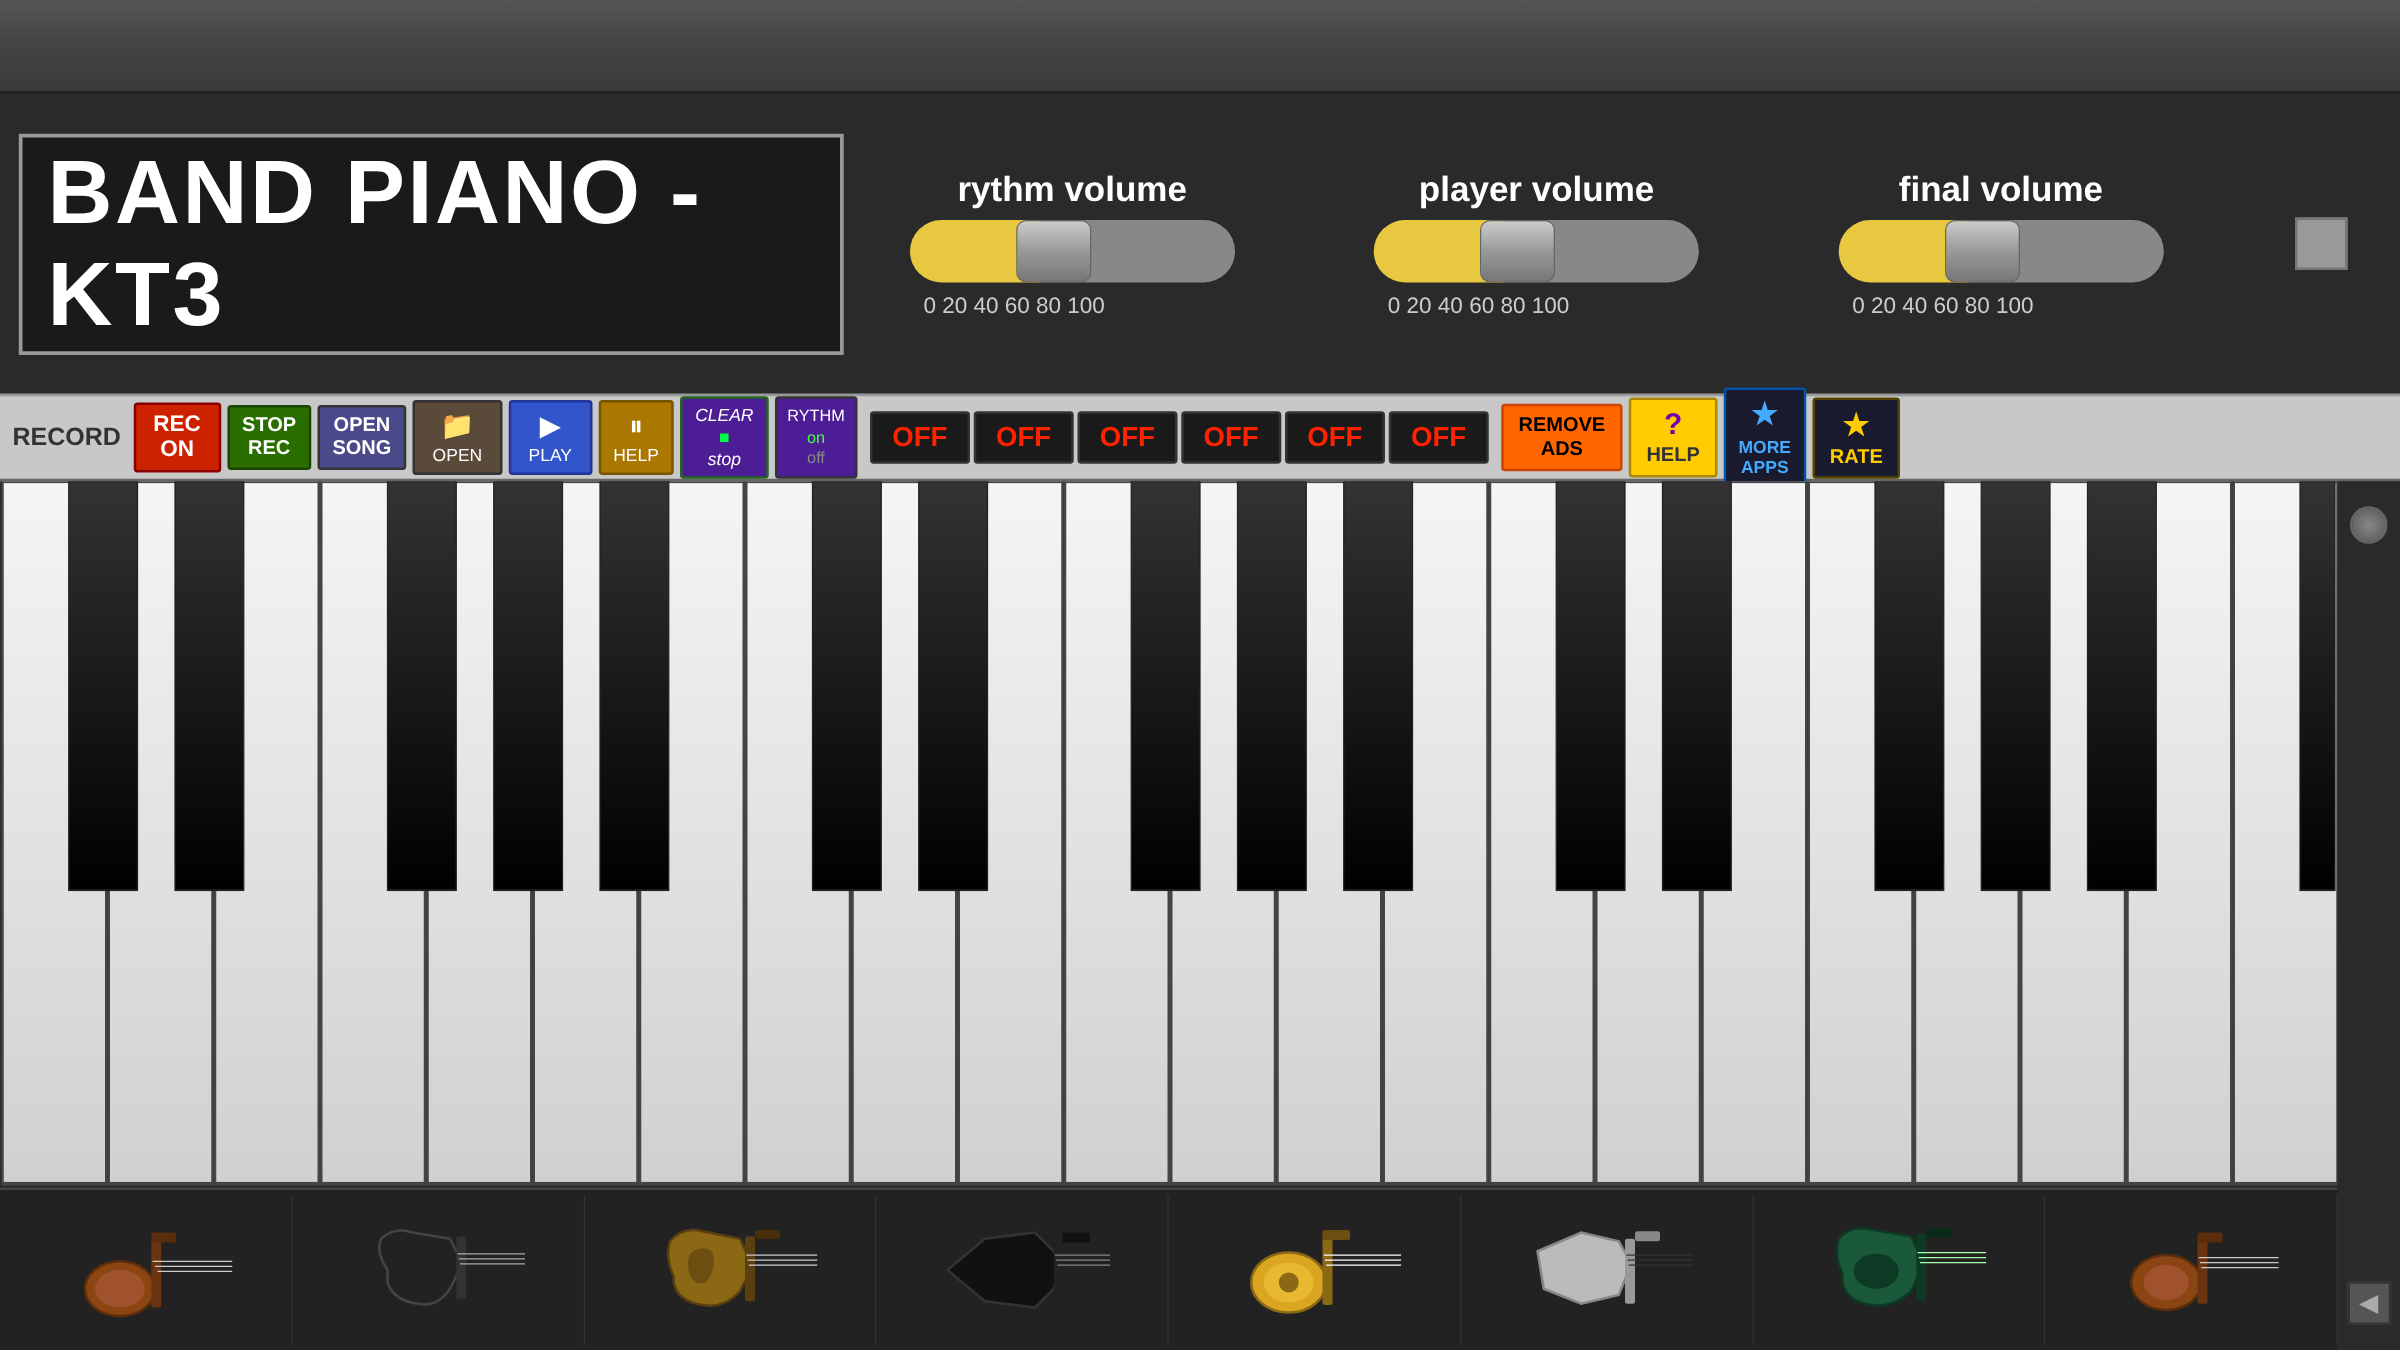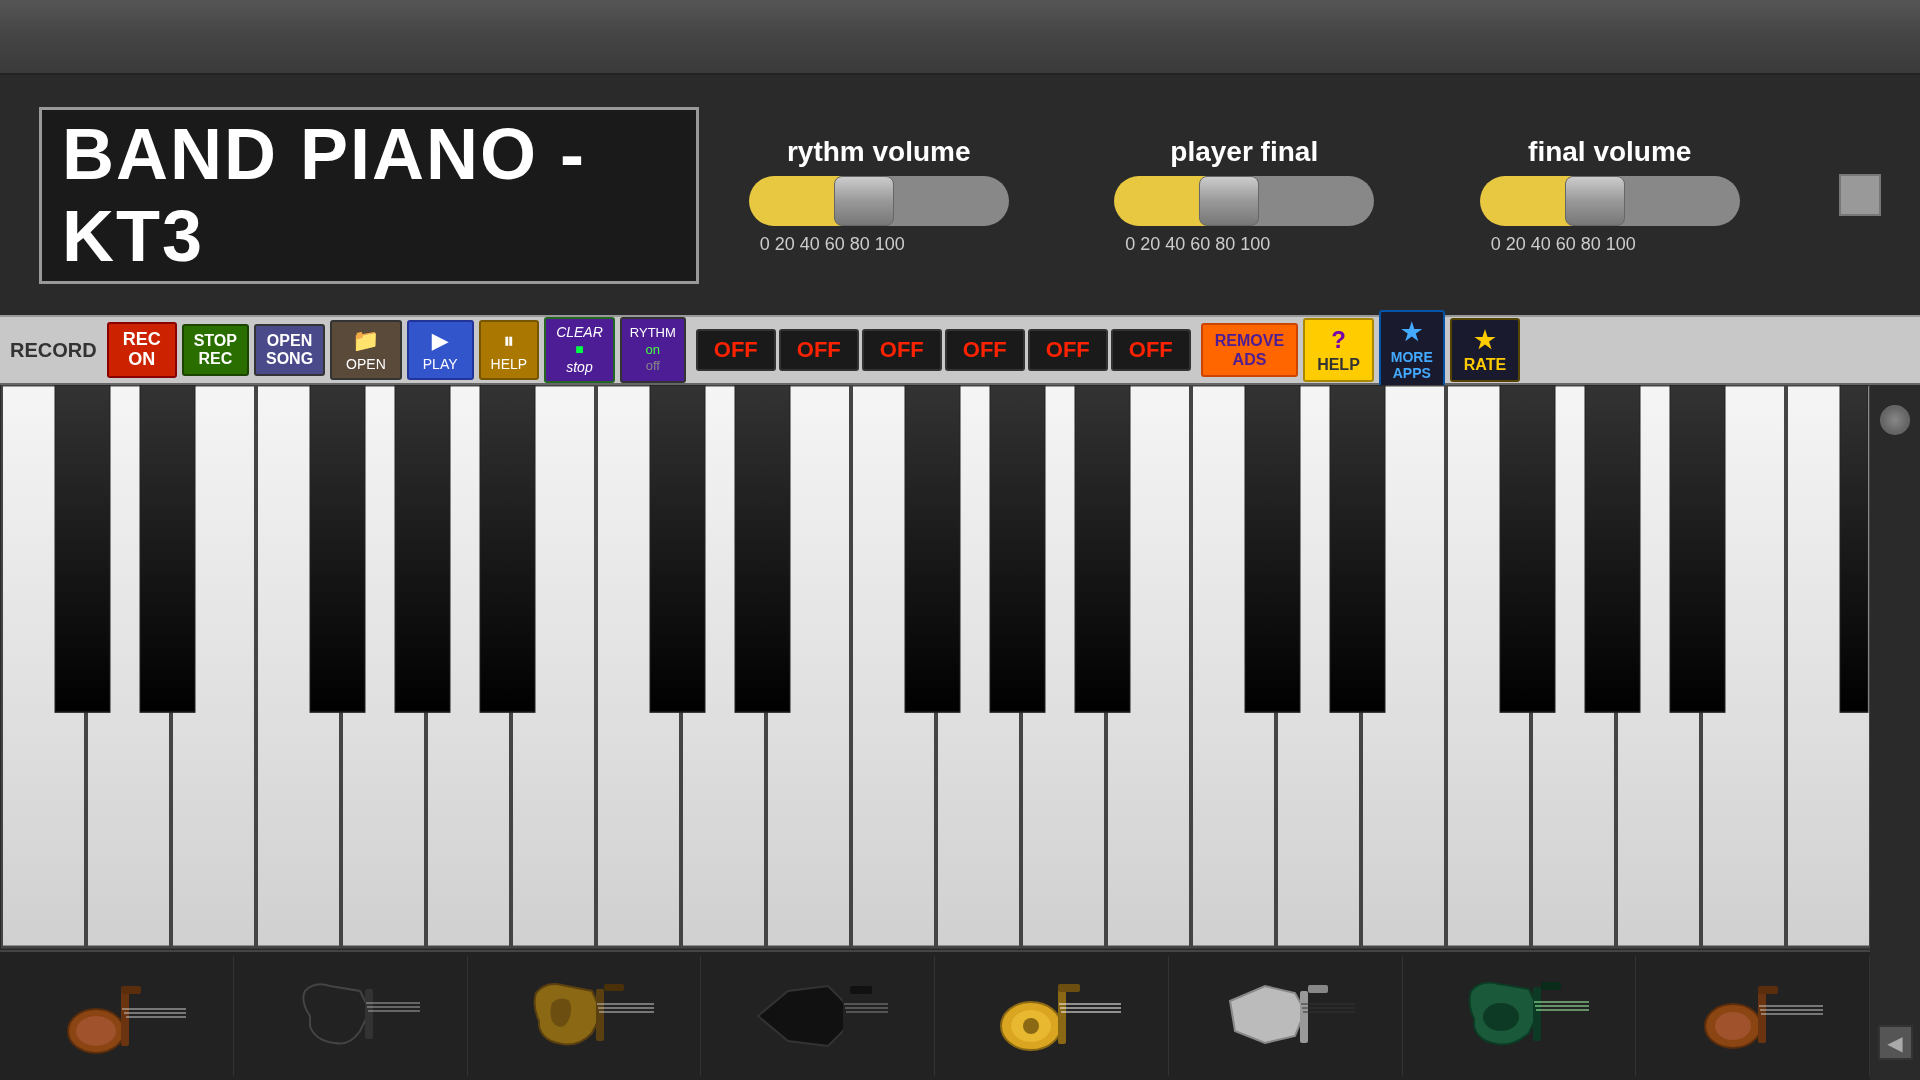--- a/index.html
+++ b/index.html
@@ -40,21 +40,20 @@
 
     .title-box {
       width: 660px;
       height: 177px;
       border: 3px solid #999;
       background: #1a1a1a;
       display: flex;
       align-items: center;
       justify-content: flex-start;
       padding: 10px 20px;
-      margin-left: 24px;
     }
 
     .title-text {
       color: white;
       font-size: 72px;
       font-weight: bold;
       letter-spacing: 2px;
     }
 
     .volume-section {
@@ -262,21 +261,21 @@
       font-weight: bold;
       font-size: 22px;
       padding: 6px 16px;
       border: 2px solid #333;
       cursor: pointer;
       border-radius: 3px;
     }
 
     .btn-remove-ads {
       background: #ff6600;
-      color: #4c1d95;
+      color: #000000;
       font-weight: bold;
       font-size: 16px;
       padding: 6px 12px;
       border: 2px solid #cc4400;
       cursor: pointer;
       border-radius: 3px;
       line-height: 1.2;
       text-align: center;
     }
 
@@ -452,21 +451,21 @@
 
       <div class="volume-control">
         <span class="volume-label">rythm volume</span>
         <div class="slider-container">
           <div class="slider-thumb"></div>
         </div>
         <div class="slider-ticks">0  20  40  60  80  100</div>
       </div>
 
       <div class="volume-control">
-        <span class="volume-label">player final</span>
+        <span class="volume-label">player volume</span>
         <div class="slider-container">
           <div class="slider-thumb"></div>
         </div>
         <div class="slider-ticks">0  20  40  60  80  100</div>
       </div>
 
       <div class="volume-control">
         <span class="volume-label">final volume</span>
         <div class="slider-container">
           <div class="slider-thumb"></div>

